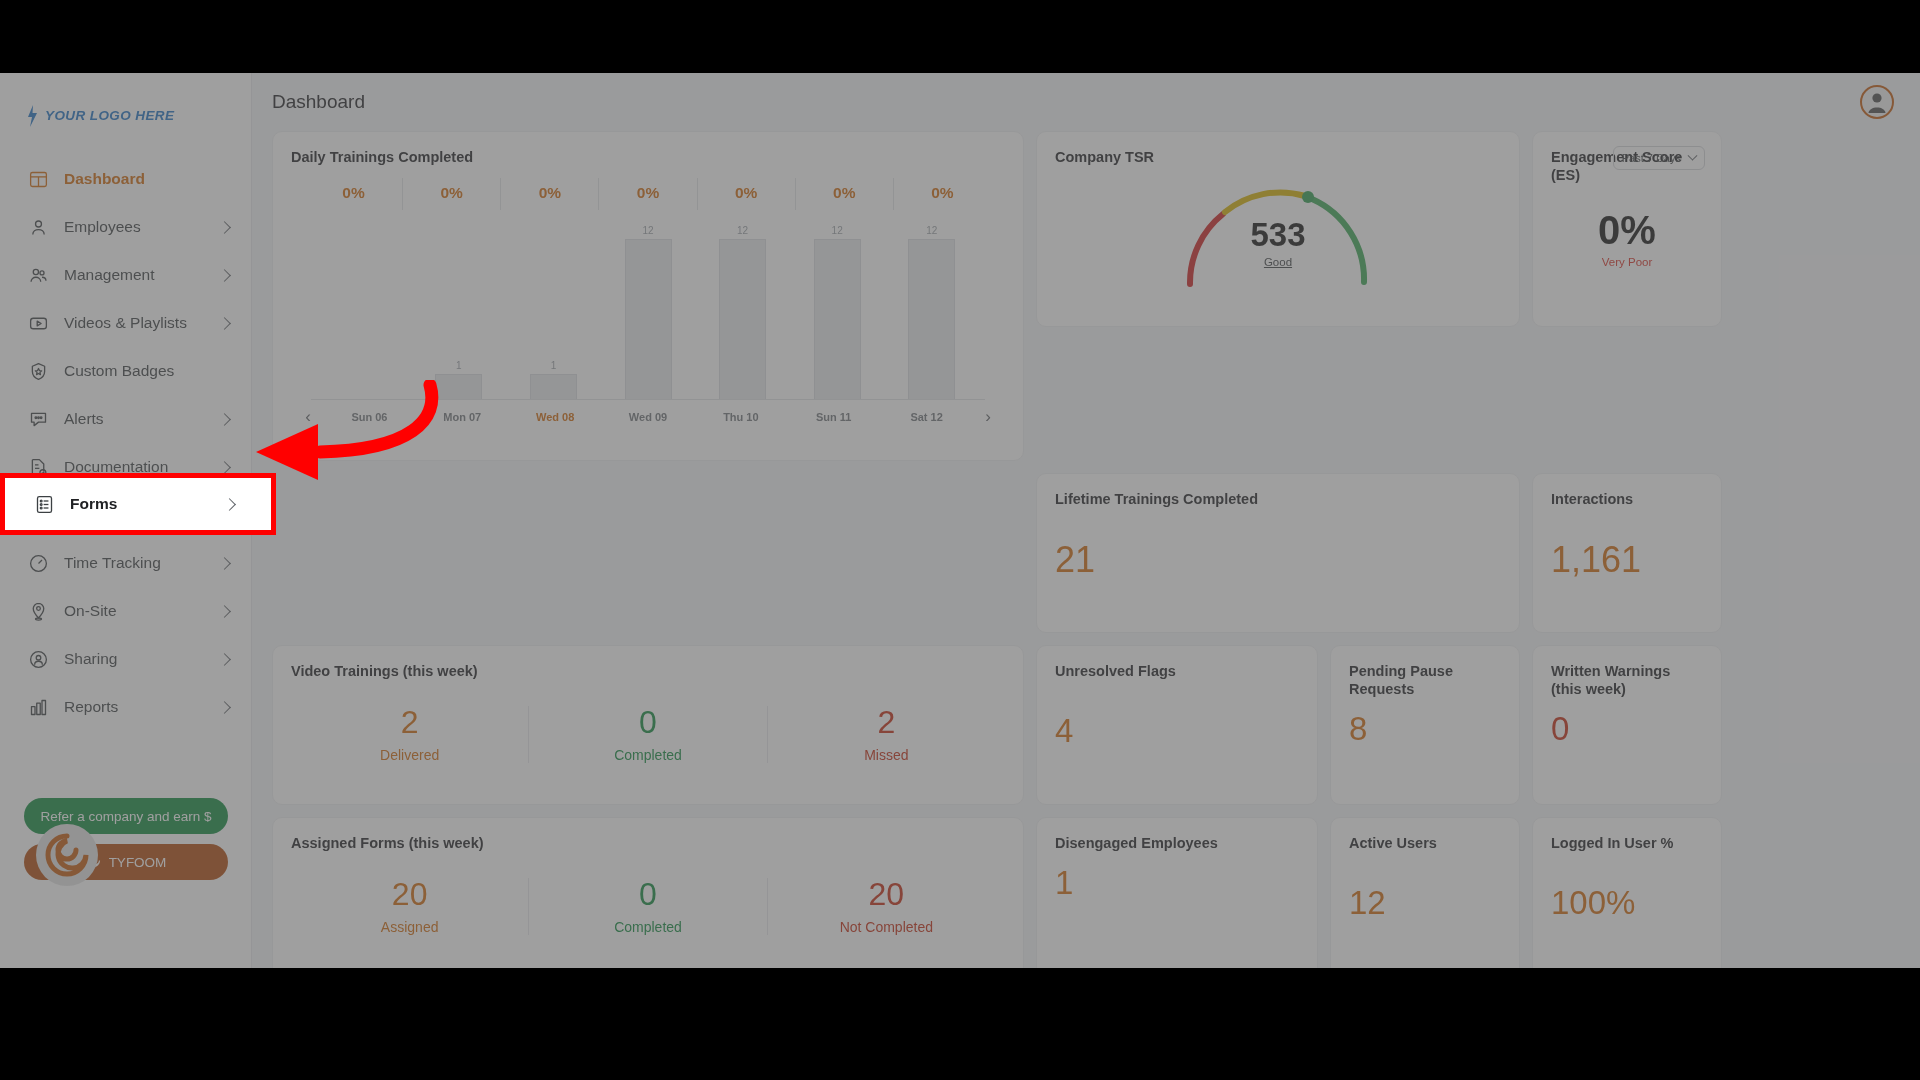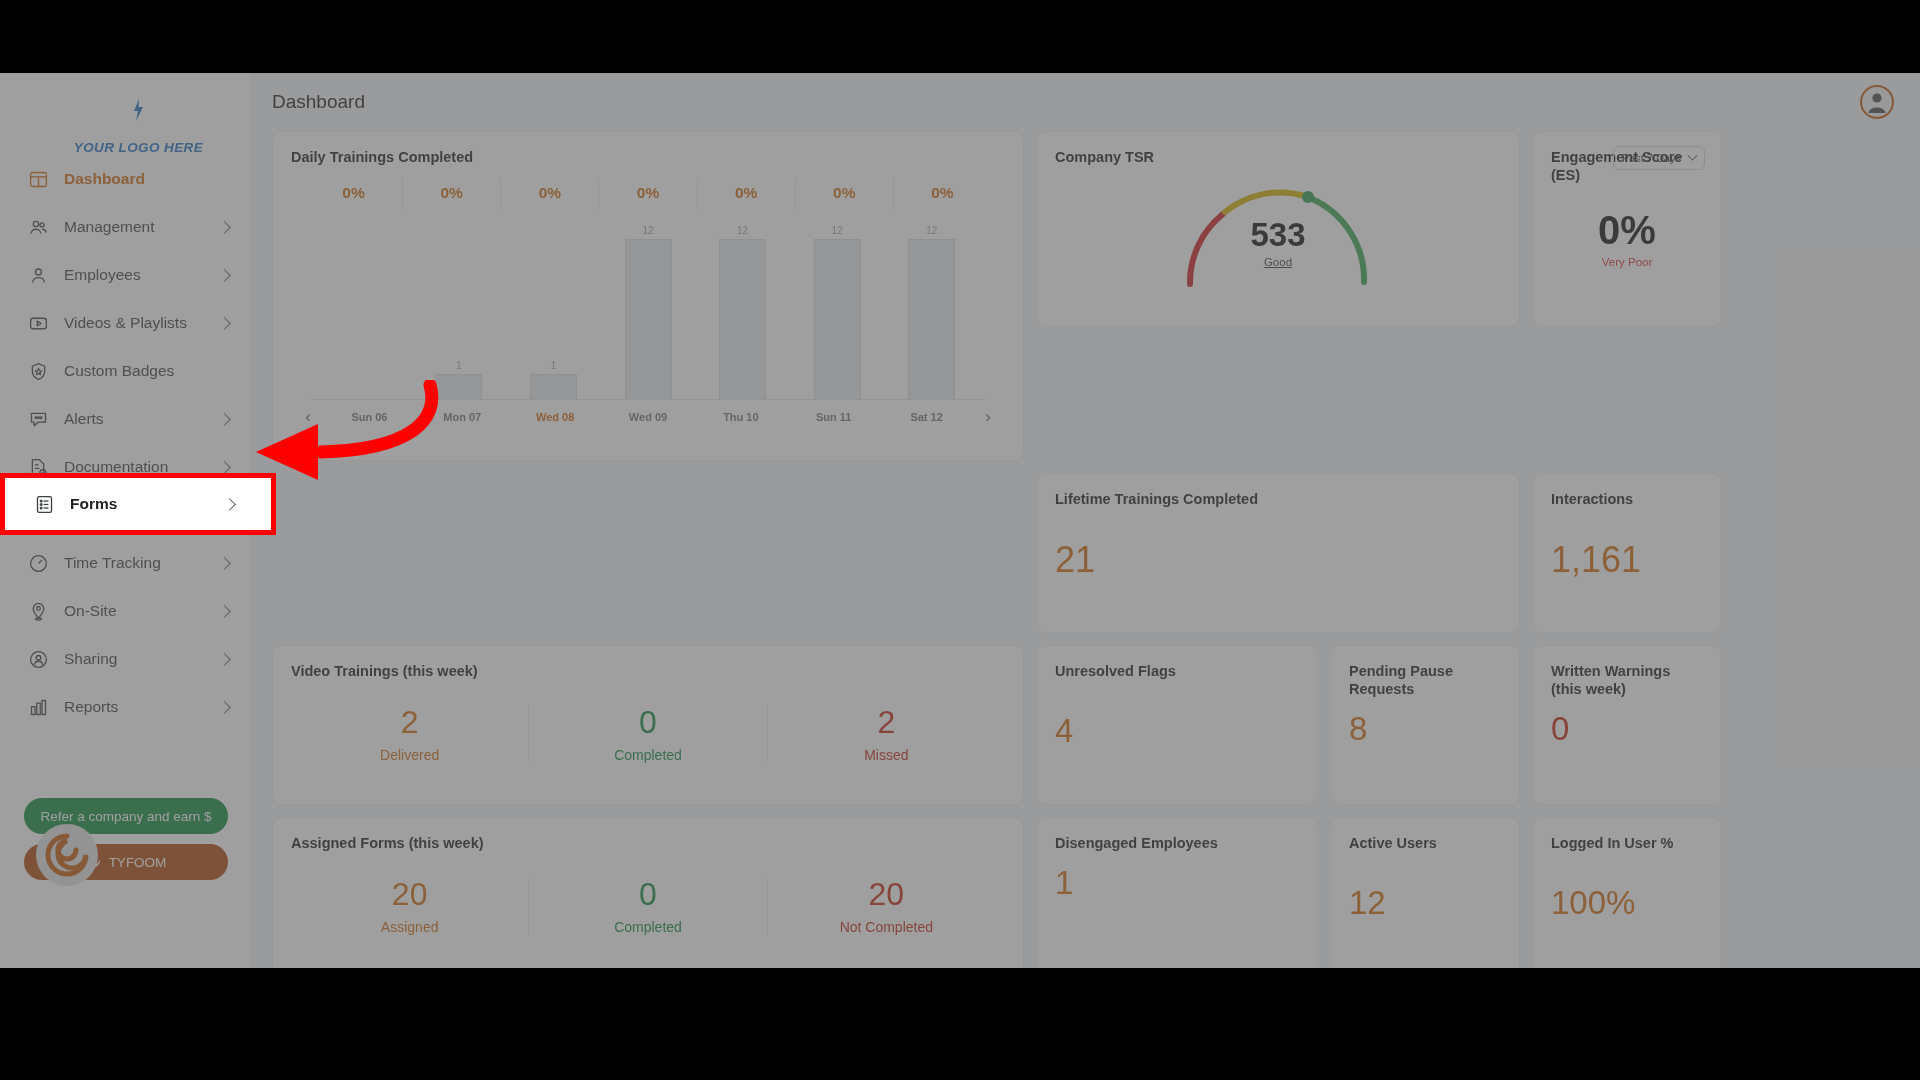--- a/index.html
+++ b/index.html
@@ -29,24 +29,23 @@
 
   
   #sidebar {
     position: absolute; left: 0; top: 0;
     width: 252px; height: 895px;
     background: #ffffff;
     border-right: 1px solid #e6e8ec;
     z-index: 5;
   }
   .logo {
-    display: flex; align-items: center; gap: 18px;
+    display: flex; align-items: center; gap: 6px;
     padding: 25px 0 0 26px;
     height: 60px;
-    flex-direction: column;
   }
   .logo-mark {
     width: 13px; height: 24px;
     position: relative;
   }
   .logo-text {
     font-size: 13.5px; font-weight: bold; font-style: italic;
     color: #1f72c4; letter-spacing: .4px;
   }
 
@@ -314,37 +313,37 @@
               <rect x="3" y="4" width="18" height="16" rx="2"></rect>
               <line x1="3" y1="9" x2="21" y2="9"></line>
               <line x1="12" y1="9" x2="12" y2="20"></line>
             </svg>
           </span>
           <span class="nav-label">Dashboard</span>
         </div>
         <div class="nav-item">
           <span class="nav-icon">
             <svg width="21" height="21" viewBox="0 0 24 24" fill="none" stroke="#3c4043" stroke-width="1.5" stroke-linejoin="round">
+              <circle cx="12" cy="8" r="3.4"></circle>
+              <path d="M5.5 20c0-3.6 3-5.6 6.5-5.6s6.5 2 6.5 5.6"></path>
+            </svg>
+          </span>
+          <span class="nav-label">Employees</span>
+          <span class="chev"></span>
+        </div>
+        <div class="nav-item">
+          <span class="nav-icon">
+            <svg width="21" height="21" viewBox="0 0 24 24" fill="none" stroke="#3c4043" stroke-width="1.5" stroke-linejoin="round">
               <circle cx="9" cy="8" r="3"></circle>
               <circle cx="16" cy="9" r="2.3"></circle>
               <path d="M3.5 19c0-3.2 2.6-5 5.5-5s5.5 1.8 5.5 5"></path>
               <path d="M16 14c2.4 0 4.5 1.4 4.5 4"></path>
             </svg>
           </span>
           <span class="nav-label">Management</span>
-          <span class="chev"></span>
-        </div>
-        <div class="nav-item">
-          <span class="nav-icon">
-            <svg width="21" height="21" viewBox="0 0 24 24" fill="none" stroke="#3c4043" stroke-width="1.5" stroke-linejoin="round">
-              <circle cx="12" cy="8" r="3.4"></circle>
-              <path d="M5.5 20c0-3.6 3-5.6 6.5-5.6s6.5 2 6.5 5.6"></path>
-            </svg>
-          </span>
-          <span class="nav-label">Employees</span>
           <span class="chev"></span>
         </div>
         <div class="nav-item">
           <span class="nav-icon">
             <svg width="21" height="21" viewBox="0 0 24 24" fill="none" stroke="#3c4043" stroke-width="1.5" stroke-linejoin="round">
               <rect x="3" y="6" width="18" height="12" rx="3"></rect>
               <path d="M10.5 9.3 L15 12 L10.5 14.7 Z"></path>
             </svg>
           </span>
           <span class="nav-label">Videos &amp; Playlists</span>

